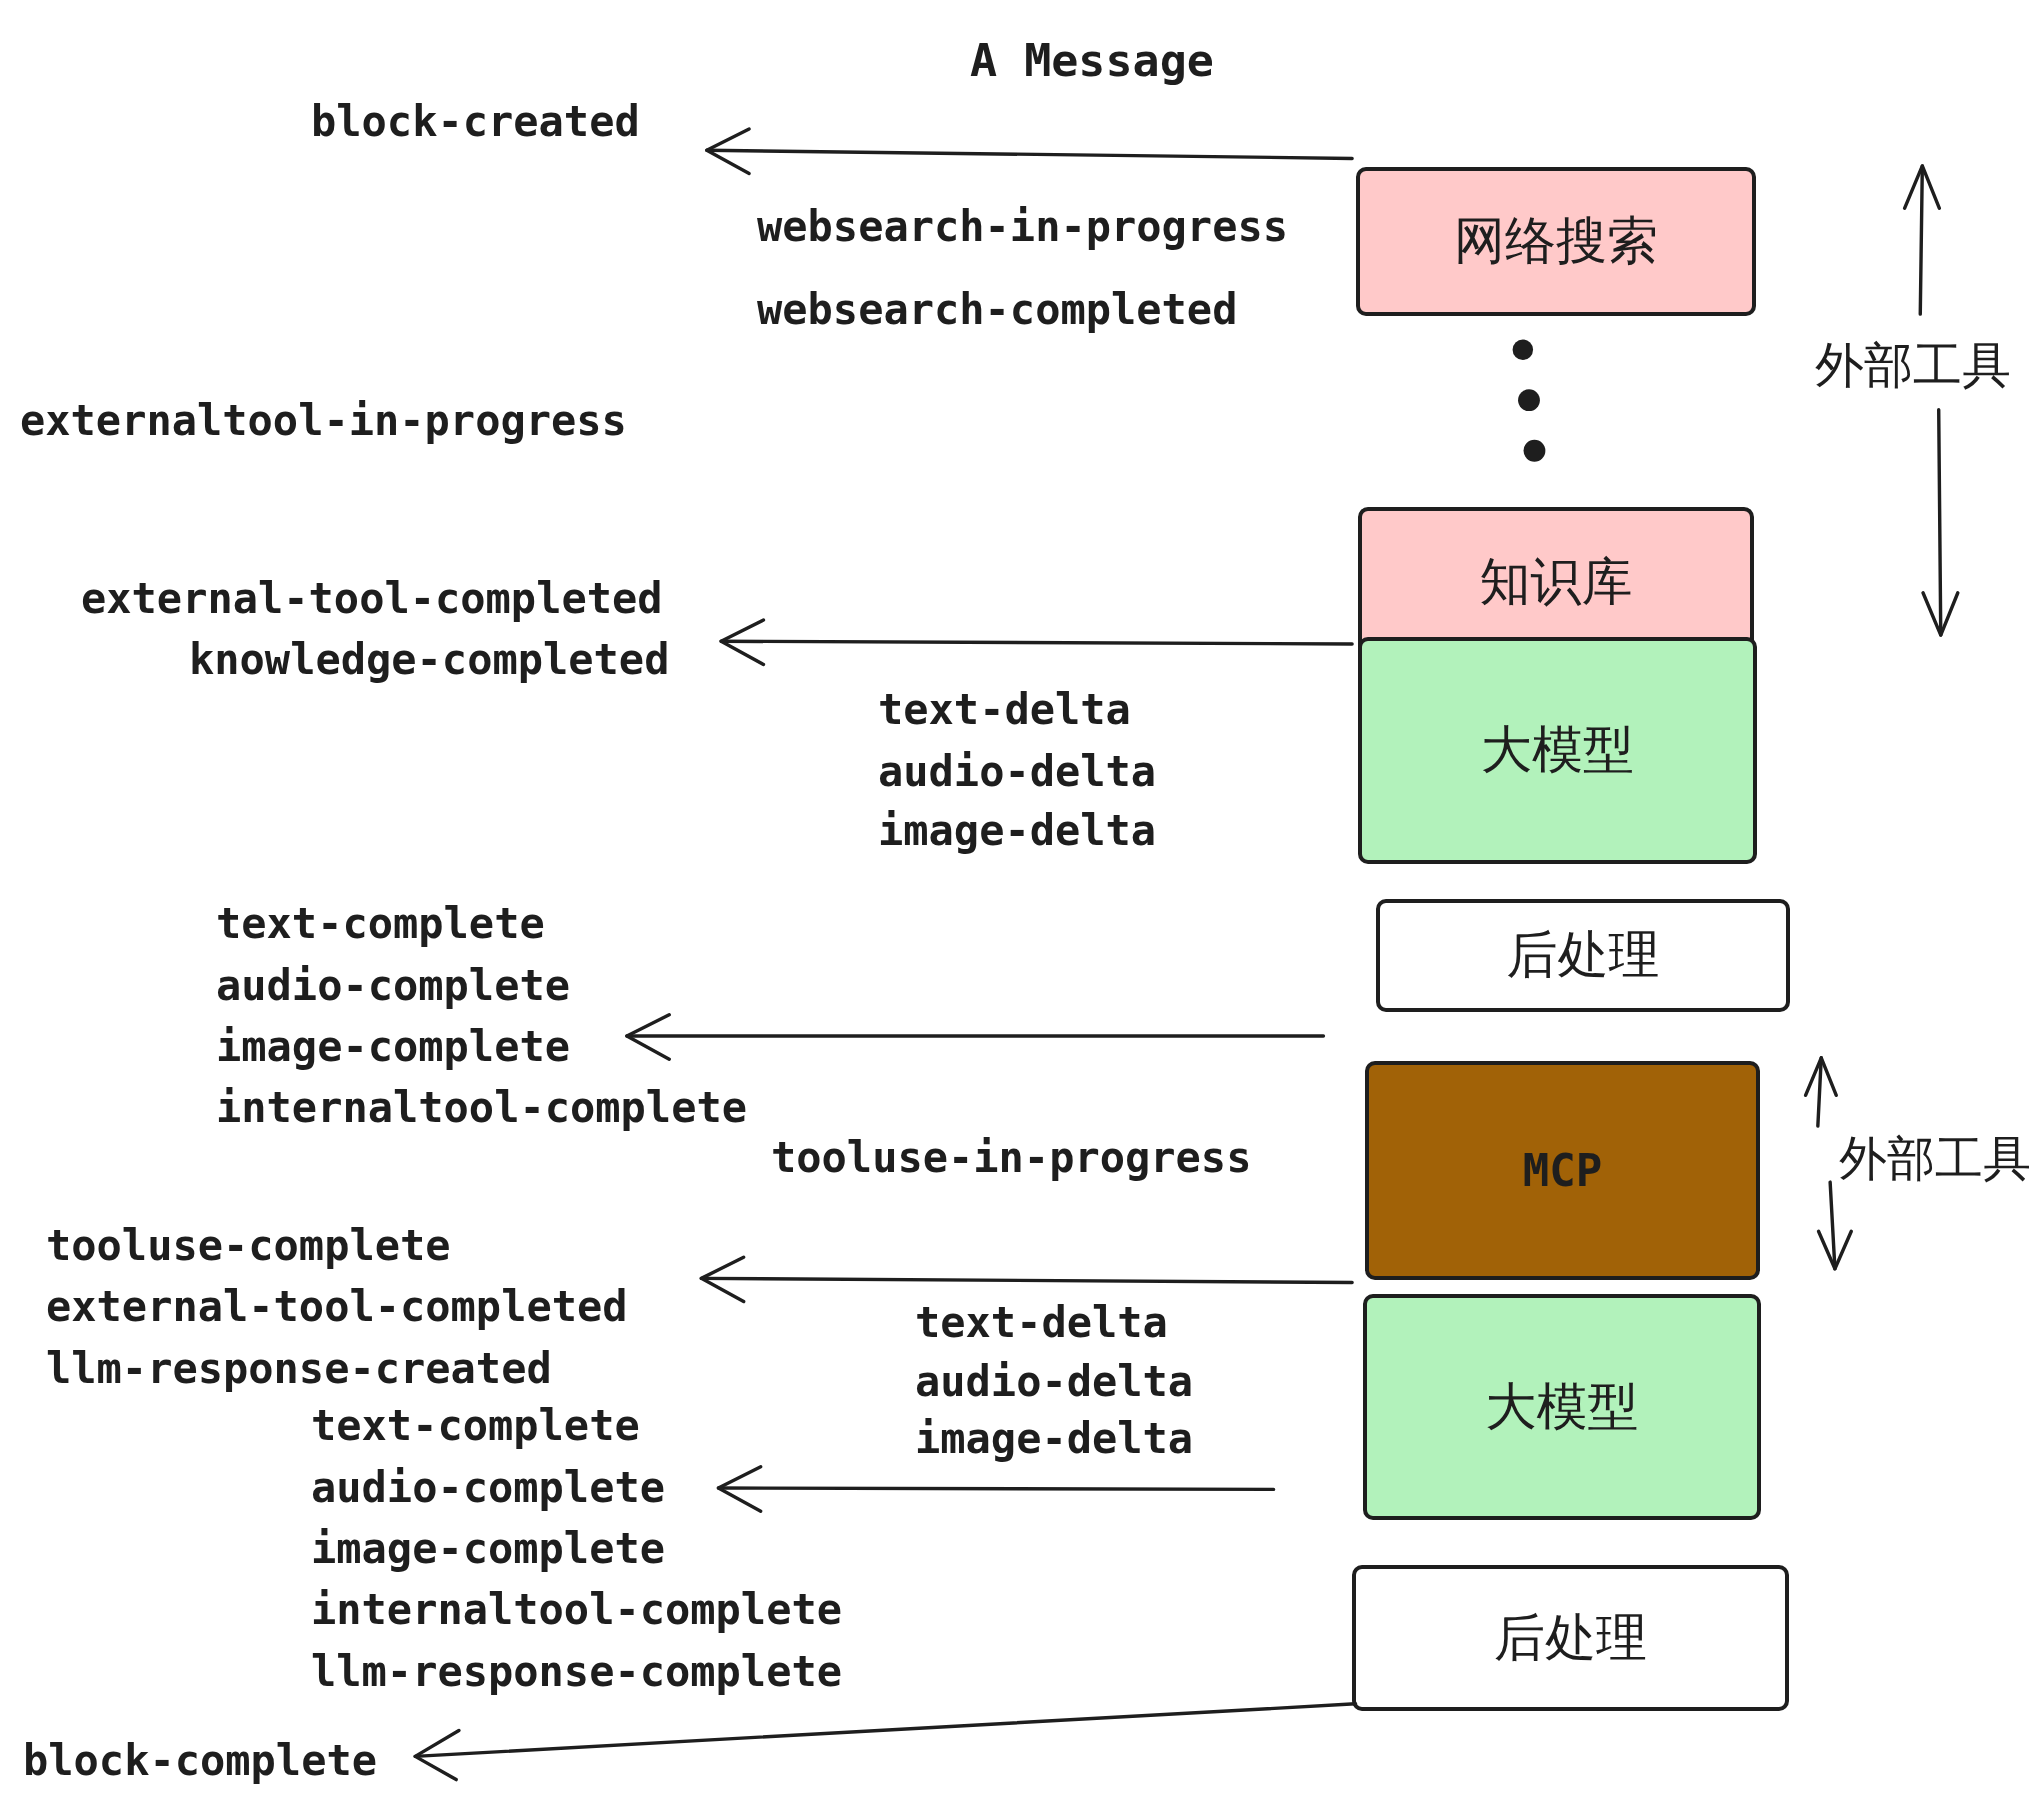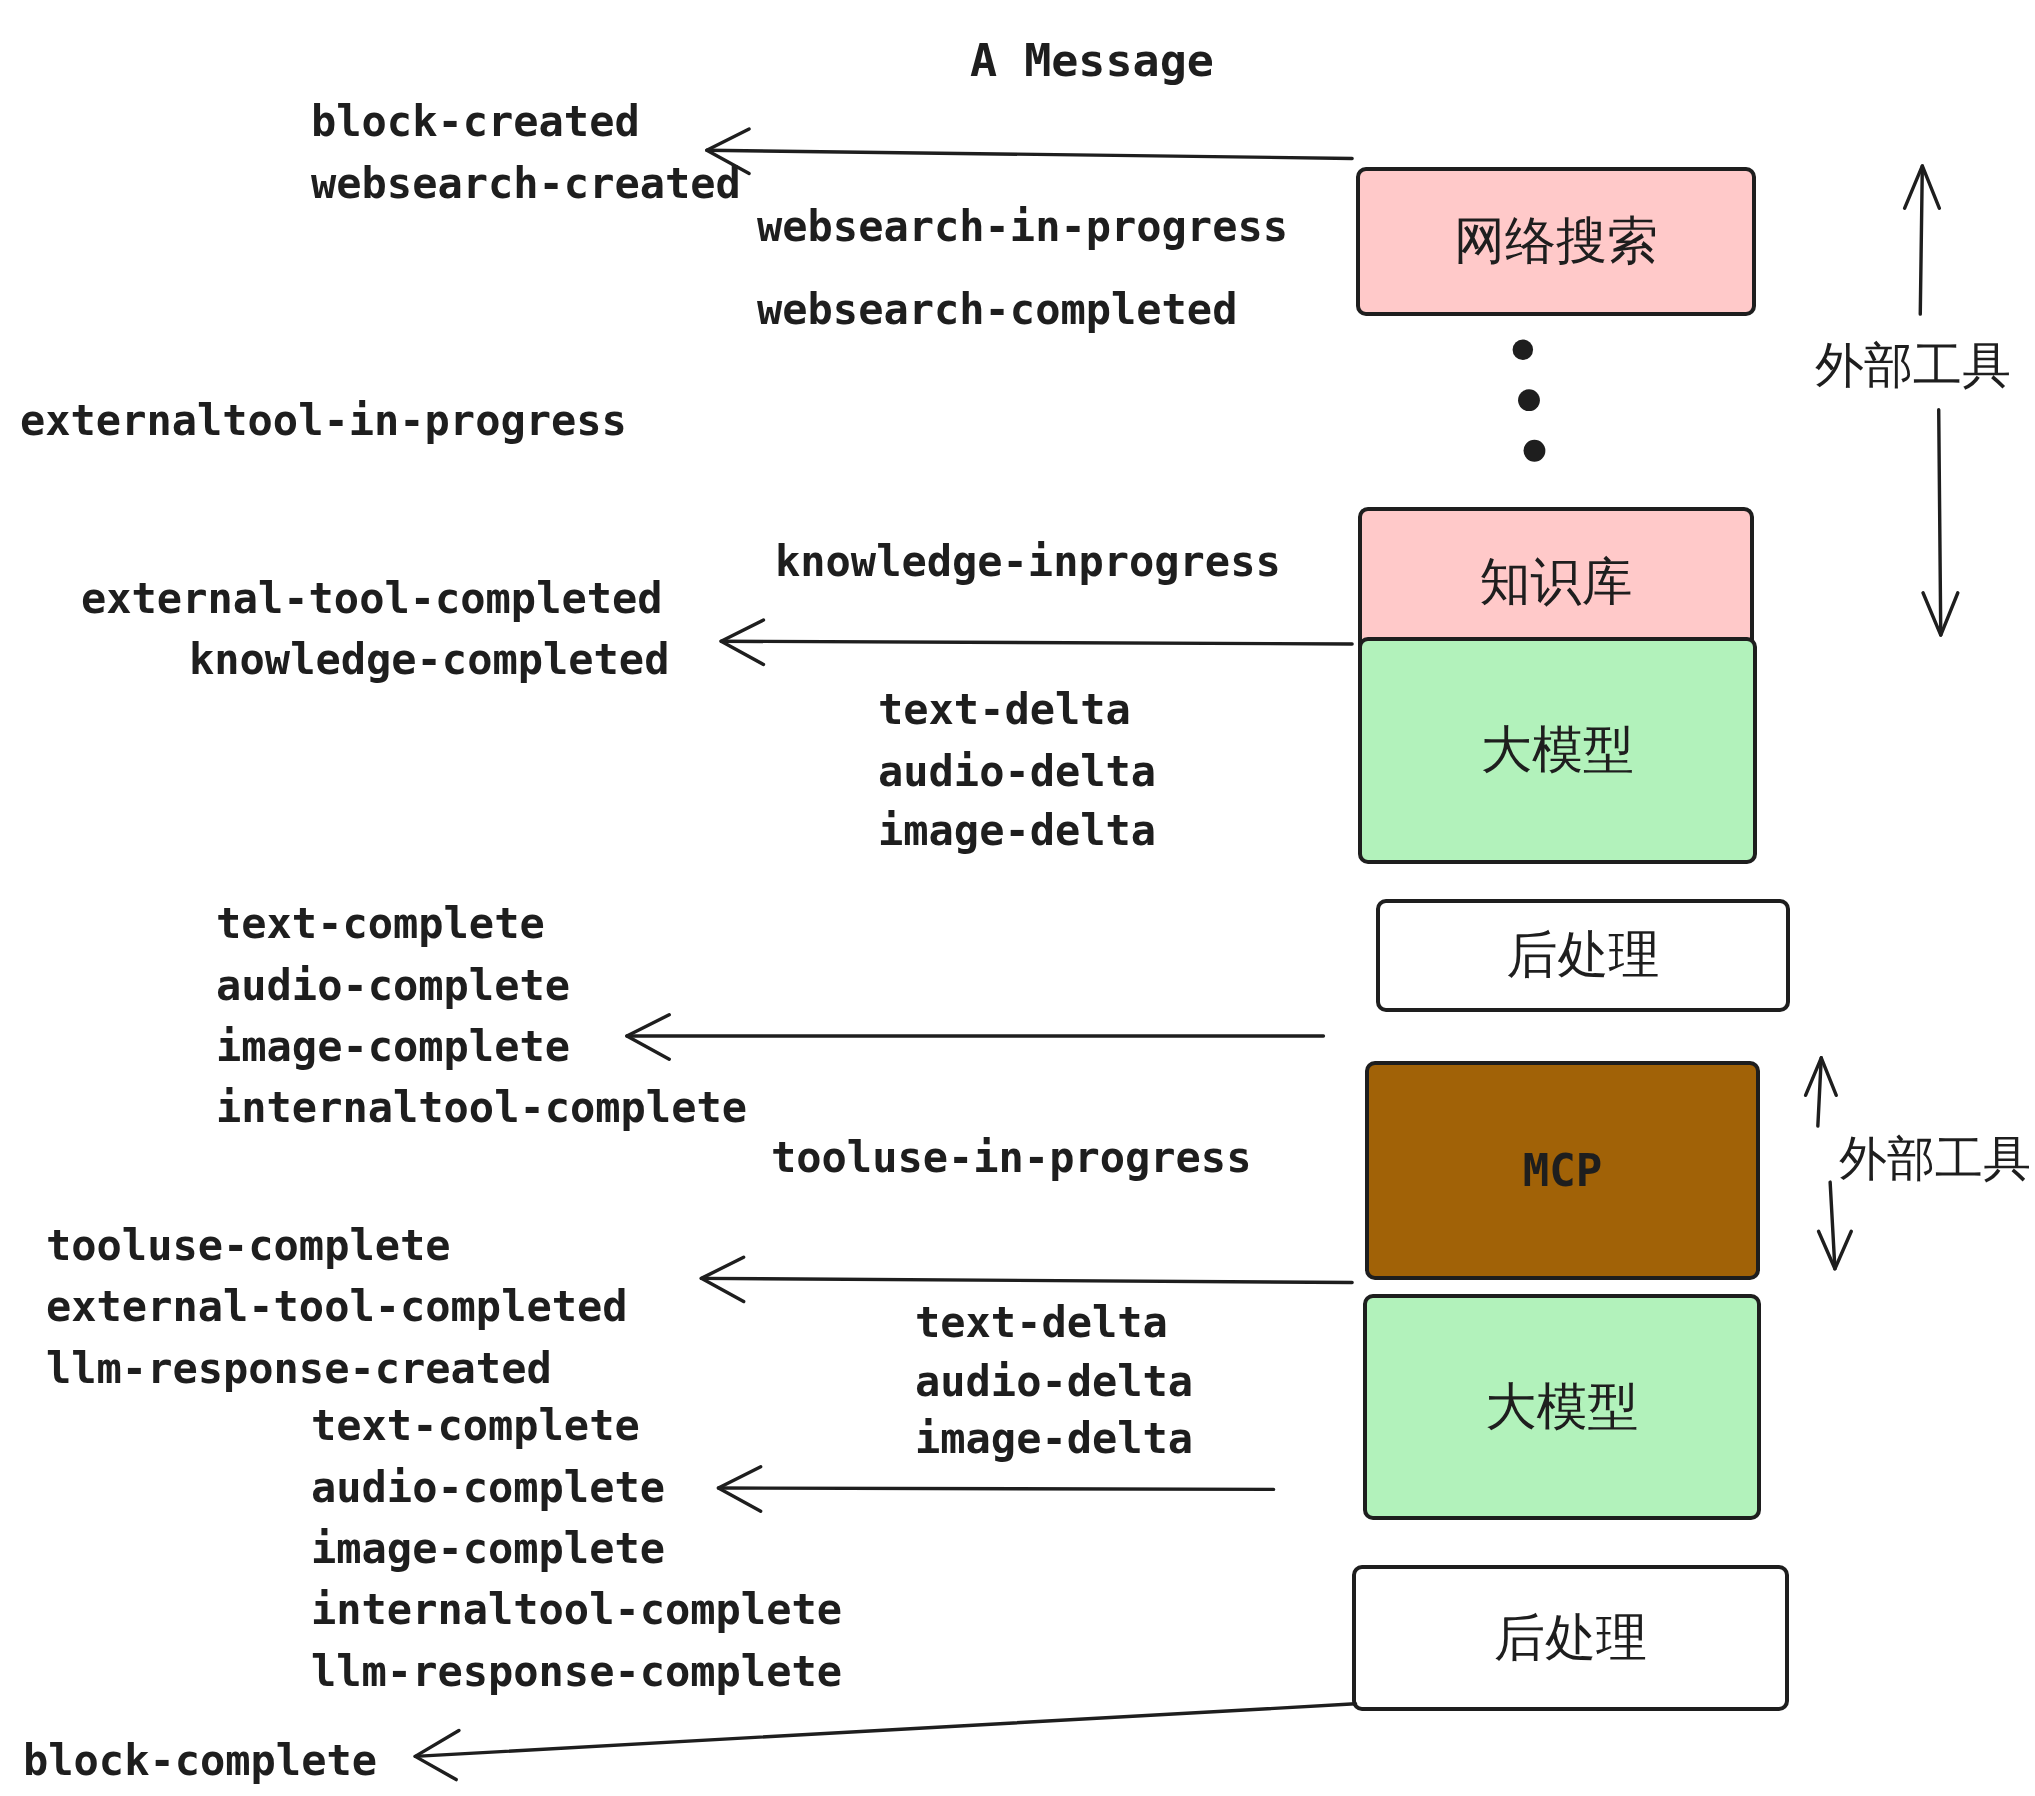--- a/index.html
+++ b/index.html
@@ -76,25 +76,23 @@
   }
 </style>
 </head>
 <body>
 
 <div class="canvas">
 
   <div class="title" style="left:970px; top:34px;">A Message</div>
 
   <div class="evt" style="left:311px;  top:94px;">block-created</div>
-  <div class="evt" style="left:311px;  top:156px;">websearch-created</div>
   <div class="evt" style="left:757px; top:199px;">websearch-in-progress</div>
   <div class="evt" style="left:757px; top:282px;">websearch-completed</div>
   <div class="evt" style="left:20px;   top:393px;">externaltool-in-progress</div>
-  <div class="evt" style="left:775px; top:534px;">knowledge-inprogress</div>
   <div class="evt" style="left:81px;  top:571px;">external-tool-completed</div>
   <div class="evt" style="left:189px;  top:632px;">knowledge-completed</div>
   <div class="evt" style="left:878px; top:682px;">text-delta</div>
   <div class="evt" style="left:878px; top:744px;">audio-delta</div>
   <div class="evt" style="left:878px; top:803px;">image-delta</div>
   <div class="evt" style="left:216px;  top:896px;">text-complete</div>
   <div class="evt" style="left:216px;  top:958px;">audio-complete</div>
   <div class="evt" style="left:216px;  top:1019px;">image-complete</div>
   <div class="evt" style="left:216px;  top:1080px;">internaltool-complete</div>
   <div class="evt" style="left:771px; top:1130px;">tooluse-in-progress</div>

